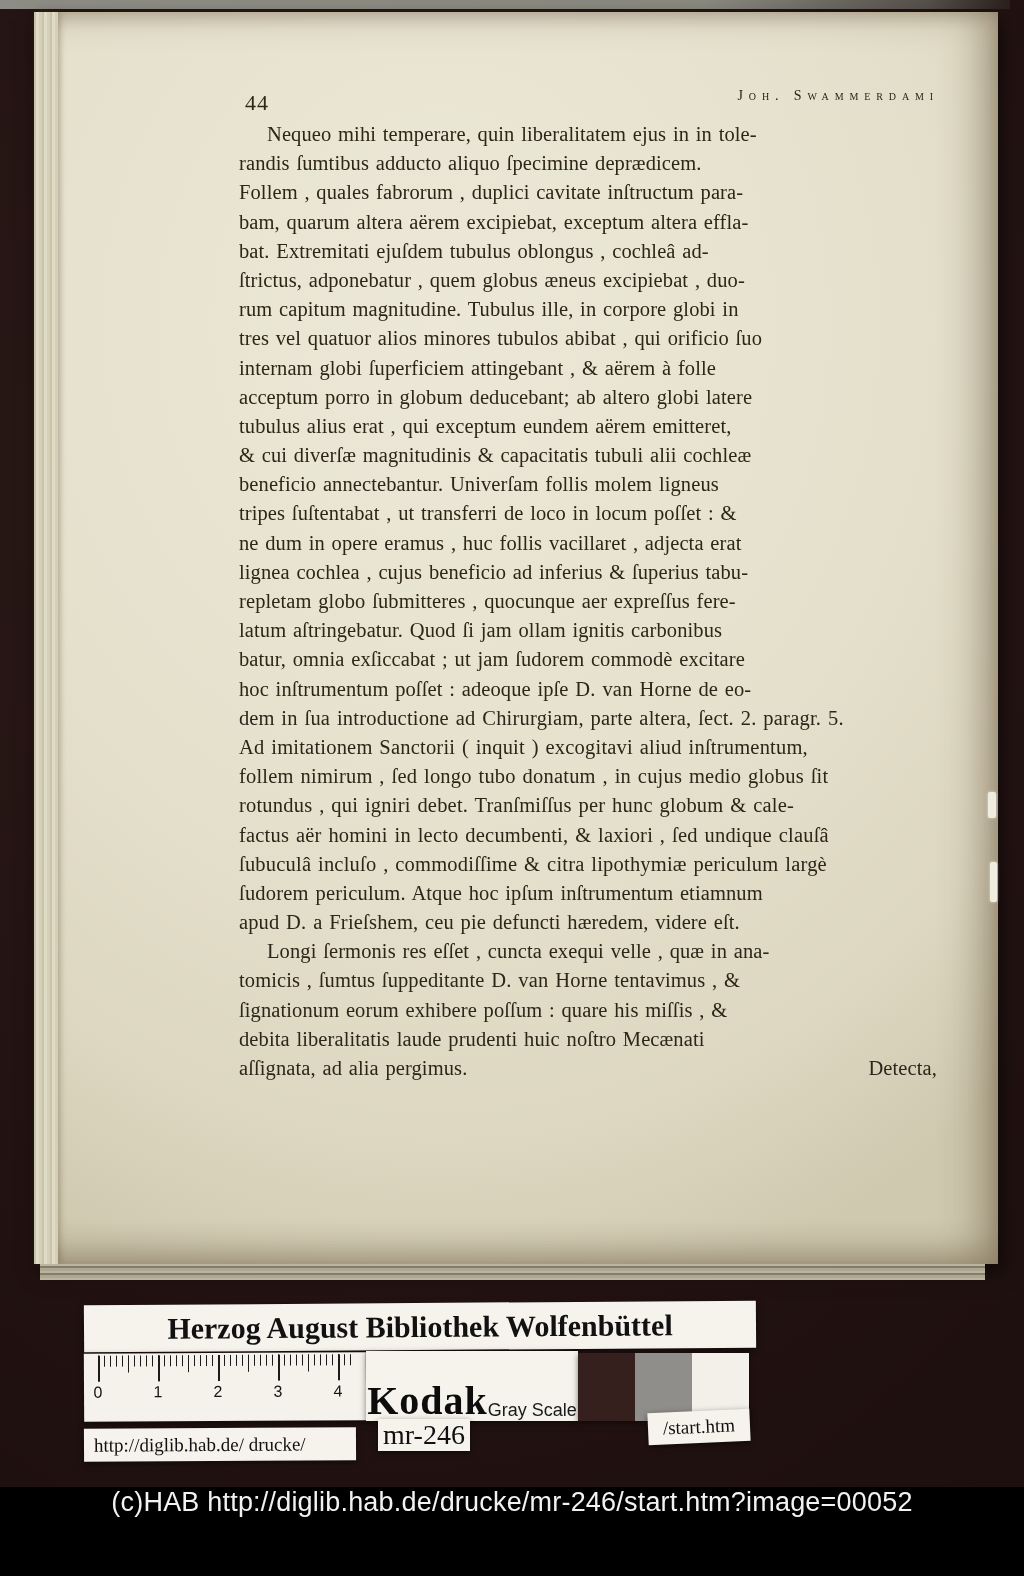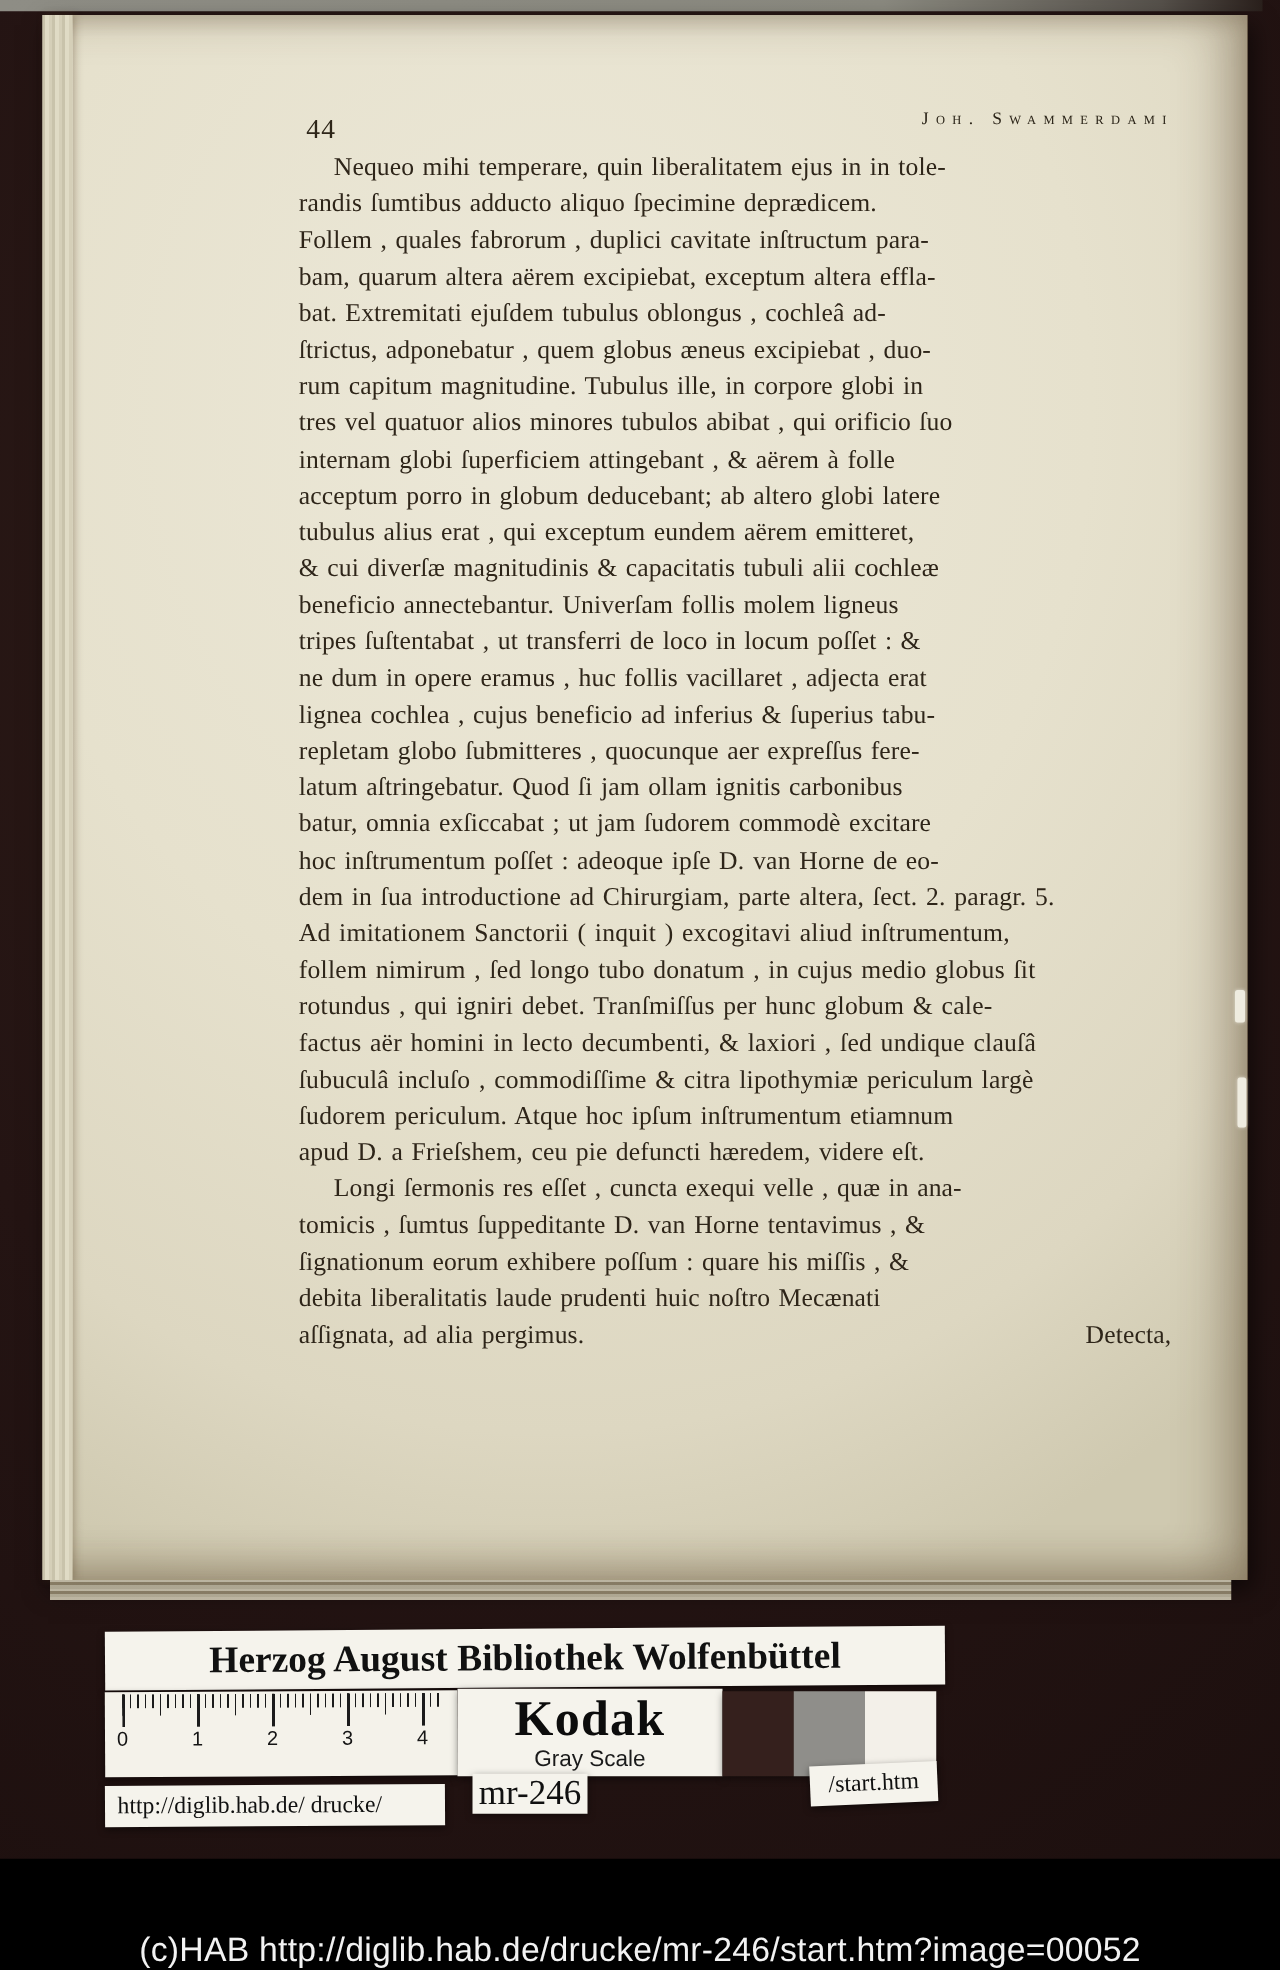--- a/index.html
+++ b/index.html
@@ -56,21 +56,21 @@
       repeating-linear-gradient(90deg,#1b1b1b 0 1px,transparent 1px 30px),
       repeating-linear-gradient(90deg,#1b1b1b 0 2px,transparent 2px 60px);
     background-size:100% 11px,100% 17px,100% 26px;
     background-repeat:no-repeat;
   }
   .ruler-numbers{position:absolute;top:30px;left:0;right:0;height:24px;
     font-family:"Liberation Sans","DejaVu Sans",sans-serif;font-size:16px;color:#151515;}
   .ruler-numbers span{position:absolute;transform:translateX(-50%);}
   .kodak-block{
     position:absolute;left:366px;top:1351px;width:212px;height:70px;background:#f5f3ec;
-    display:flex;flex-direction:column;align-items:center;justify-content:center;
+    display:flex;flex-direction:row;align-items:flex-end;justify-content:center;
     box-shadow:0 2px 6px rgba(0,0,0,.5);
   }
   .kodak-wordmark{font-weight:bold;font-size:40px;line-height:40px;color:#0c0c0c;letter-spacing:1px;}
   .grayscale-label{font-family:"Liberation Sans","DejaVu Sans",sans-serif;font-size:18px;color:#1a1a1a;margin-top:2px;}
   .grayscale-patches{position:absolute;left:578px;top:1353px;width:171px;height:68px;display:flex;
     box-shadow:0 2px 6px rgba(0,0,0,.5);}
   .patch{flex:1 1 0;}
   .url-strip{
     position:absolute;left:84px;top:1428px;width:272px;height:33px;background:#f5f3ec;
     display:flex;align-items:center;padding-left:10px;box-sizing:border-box;
@@ -82,21 +82,21 @@
     box-shadow:0 2px 6px rgba(0,0,0,.5);
   }
   .starthtm-box{
     position:absolute;left:648px;top:1411px;width:102px;height:32px;background:#f5f3ec;
     display:flex;align-items:center;justify-content:center;font-size:19px;color:#101010;
     transform:rotate(-2.5deg);box-shadow:0 2px 6px rgba(0,0,0,.5);
   }
   
   .footer-bar{
     position:absolute;left:0;top:1487px;width:1024px;height:89px;background:#000;
-    display:flex;align-items:flex-end;justify-content:center;
+    display:flex;align-items:flex-start;justify-content:center;
   }
   .footer-caption{
     font-family:"Liberation Sans","DejaVu Sans",sans-serif;
     font-size:27px;color:#f2f2f2;letter-spacing:.2px;
   }
 </style>
 </head>
 <body>
 
 <div id="screen">

